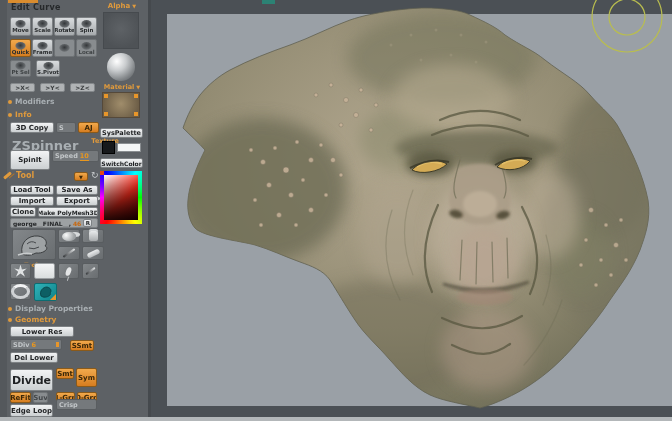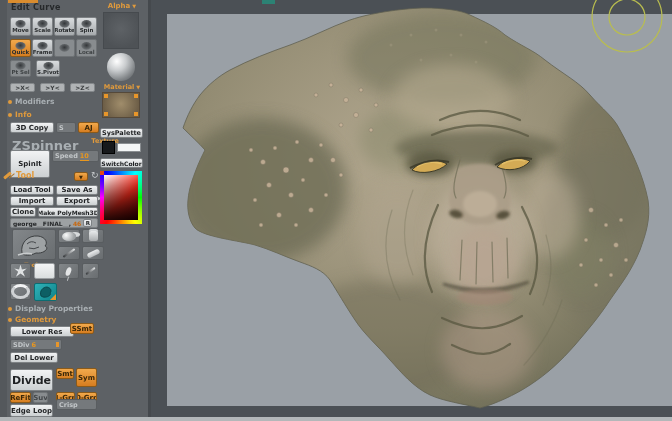--- a/index.html
+++ b/index.html
@@ -129,21 +129,21 @@
 
     <div class="btn" style="left:10px;top:122px;width:44px;height:11px;">3D Copy</div>
     <div class="slider" style="left:56px;top:122px;width:20px;height:11px;">
       <span>S</span>
     </div>
     <div class="btn btn-orange" style="left:78px;top:122px;width:21px;height:11px;">AJ</div>
 
     <div class="seclabel" style="left:12px;top:138px;font-size:13px;">
       <span>ZSpinner</span>
     </div>
-    <div class="btn" style="left:10px;top:150px;width:40px;height:28px;">SpinIt</div>
+    <div class="btn" style="left:10px;top:150px;width:40px;height:20px;">SpinIt</div>
     <div class="slider" style="left:52px;top:150px;width:47px;height:12px;">
       <span>Speed</span>
       <span class="ov" style="border-bottom:1px solid #e8971f;">10</span>
     </div>
 
     <div class="abs hammer" style="left:3px;top:174px;"></div>
     <div class="seclabel orange" style="left:16px;top:171px;font-size:8px;">
       <span>Tool</span>
     </div>
     <div class="btn btn-orange" style="left:74px;top:172px;width:14px;height:9px;font-size:5px;">▼</div>
@@ -213,21 +213,21 @@
     <div class="seclabel orange" style="left:8px;top:315px;">
       <span class="dot"></span>
       <span>Geometry</span>
     </div>
     <div class="btn" style="left:10px;top:326px;width:64px;height:11px;">Lower Res</div>
     <div class="slider" style="left:10px;top:339px;width:52px;height:11px;">
       <span>SDiv</span>
       <span class="ov">6</span>
       <span class="tick"></span>
     </div>
-    <div class="btn btn-orange" style="left:70px;top:323px;width:24px;height:11px;">SSmt</div>
+    <div class="btn btn-orange" style="left:70px;top:340px;width:24px;height:11px;">SSmt</div>
     <div class="btn" style="left:10px;top:352px;width:48px;height:11px;">Del Lower</div>
 
     <div class="btn" style="left:10px;top:369px;width:43px;height:22px;font-size:11px;">Divide</div>
     <div class="btn btn-orange" style="left:56px;top:368px;width:18px;height:11px;">Smt</div>
     <div class="btn btn-orange" style="left:76px;top:368px;width:21px;height:19px;text-align:center;">Sym</div>
     <div class="btn btn-orange" style="left:10px;top:392px;width:21px;height:11px;">ReFit</div>
     <div class="btn btn-dim" style="left:33px;top:392px;width:15px;height:11px;">Suv</div>
     <div class="btn btn-orange" style="left:56px;top:392px;width:19px;height:11px;">1-Grp</div>
     <div class="btn btn-orange" style="left:77px;top:392px;width:20px;height:11px;">0-Grp</div>
     <div class="btn" style="left:10px;top:404px;width:43px;height:13px;">Edge Loop</div>

